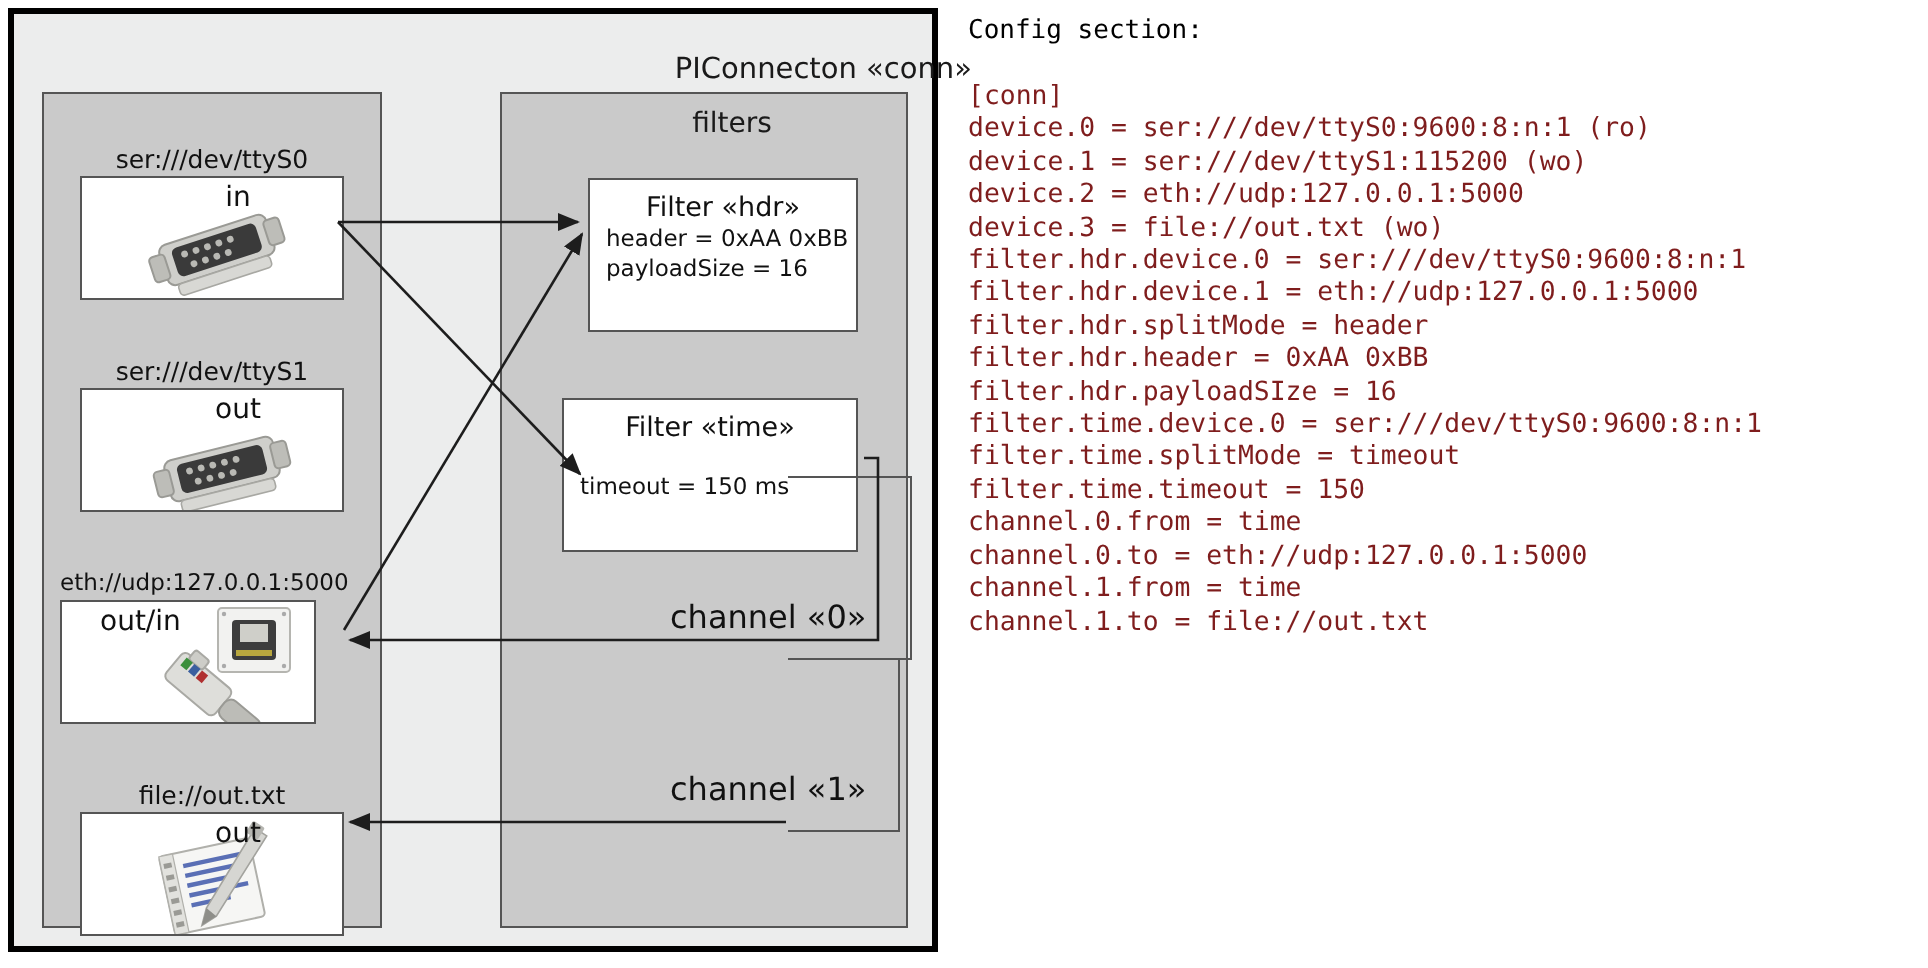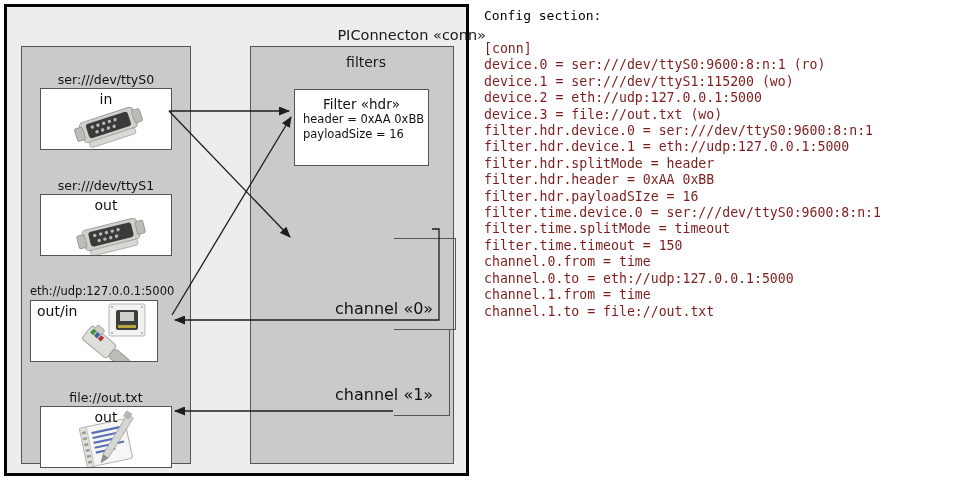--- a/index.html
+++ b/index.html
@@ -21,21 +21,21 @@
   #filters-title{position:absolute;left:0;top:7px;width:100%;text-align:center;
                  font-size:14px;color:#1a1a1a;margin-left:14px;}
 
   
   .dev{position:absolute;left:18px;width:132px;}
   .dev-label{text-align:center;font-size:12.5px;color:#111;line-height:17px;
              white-space:nowrap;}
   .dev-box{position:relative;height:62px;background:#fff;border:1.5px solid #555;
            box-sizing:border-box;overflow:hidden;}
   .dev-io{position:absolute;left:0;top:2px;width:100%;text-align:center;
-          font-size:14px;color:#111;z-index:3;}
+          font-size:14px;color:#111;z-index:3;padding-left:13px;}
   .dev-io.left{text-align:left;left:6px;width:auto;}
   .dev-art{position:absolute;inset:0;}
 
   #dev0{top:24px;} #dev1{top:130px;} #dev2{top:236px;} #dev3{top:342px;}
   #dev2 .dev-label{font-size:11.5px;}
   #dev2{left:8px;width:128px;}
 
   
   .filter{position:absolute;background:#fff;border:1.5px solid #555;
           box-sizing:border-box;}
@@ -195,20 +195,24 @@
 
   <div id="filters-panel" class="panel">
     <div id="filters-title">filters</div>
 
     <div class="filter" id="filter-hdr">
       <div class="filter-title">Filter «hdr»</div>
       <div class="filter-prop">header = 0xAA 0xBB</div>
       <div class="filter-prop">payloadSize = 16</div>
     </div>
 
+    <div class="filter" id="filter-time">
+      <div class="filter-title">Filter «time»</div>
+      <div class="filter-prop">timeout = 150 ms</div>
+    </div>
 
     <div class="chan" id="chan0"></div>
     <div class="chan" id="chan1"></div>
   </div>
 
   <div class="chan-label" id="chan0-label">channel «0»</div>
   <div class="chan-label" id="chan1-label">channel «1»</div>
 
   <svg class="overlay" width="460" height="468" viewBox="0 0 460 468">
     <defs>

